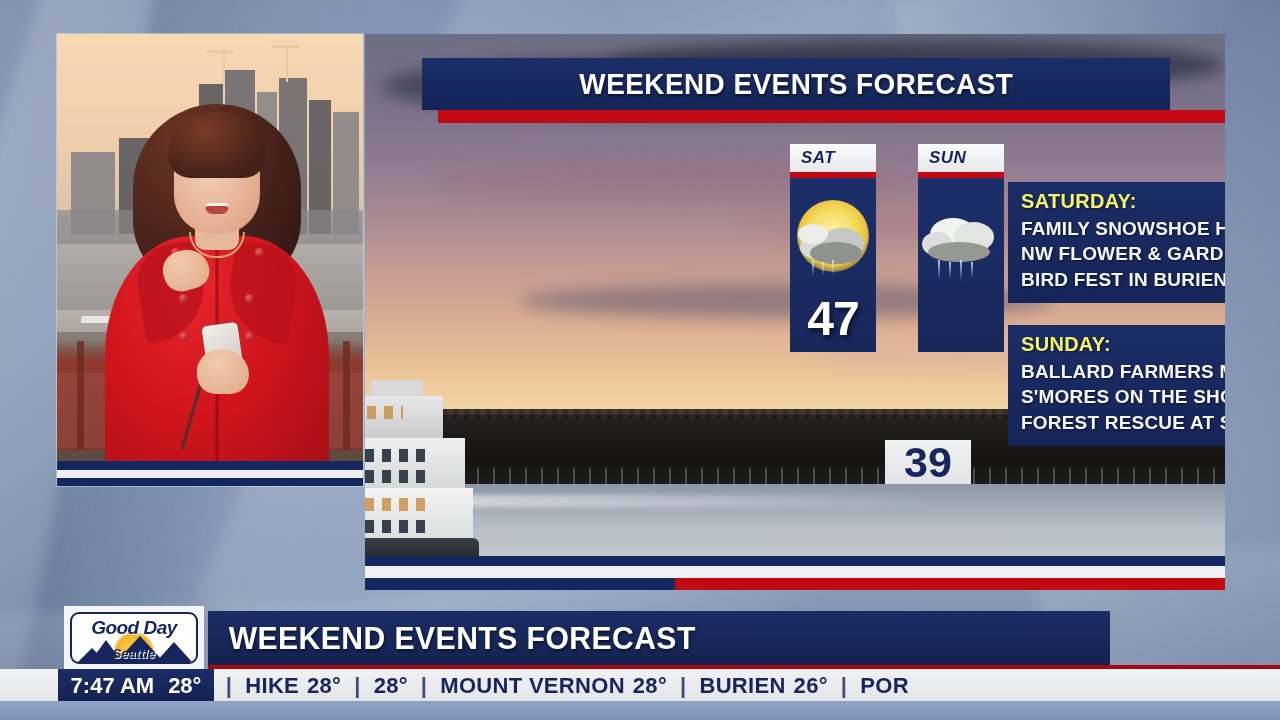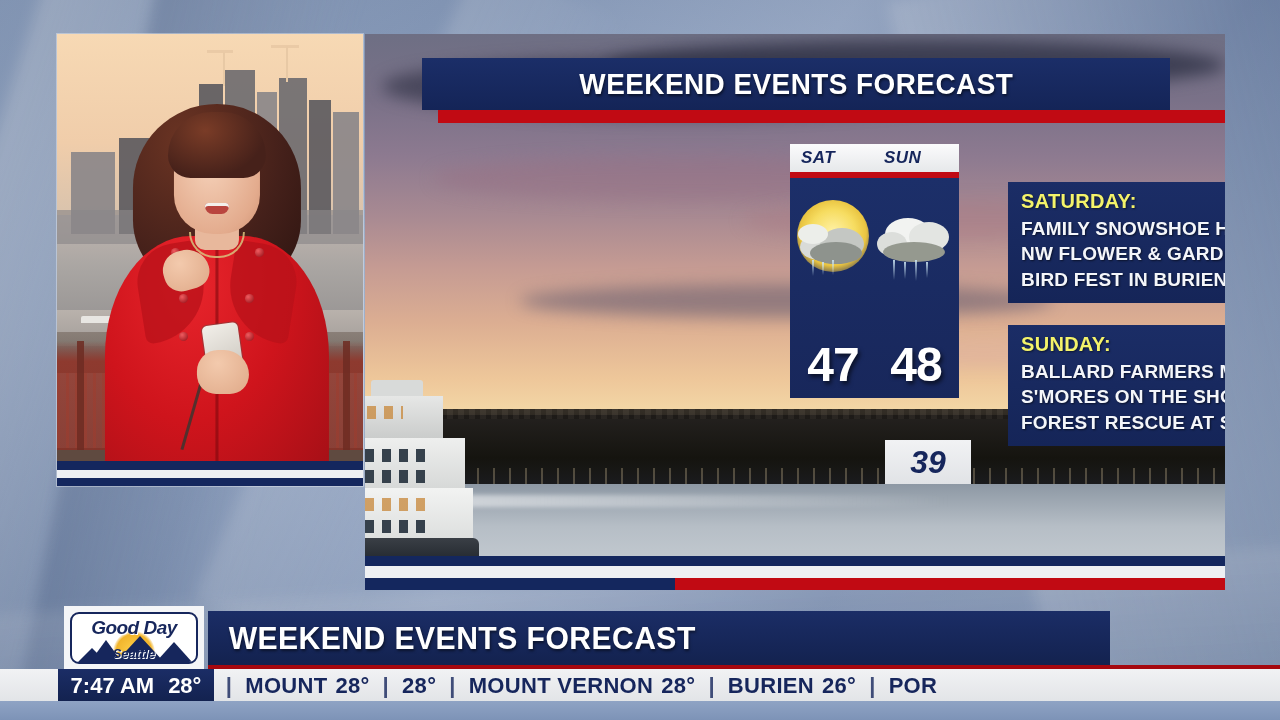--- a/index.html
+++ b/index.html
@@ -164,31 +164,31 @@
       font-stretch:condensed; transform:scaleX(.93);
       text-shadow:1px 2px 3px rgba(0,0,0,.55); white-space:nowrap; }
   #panel .title-red { position:absolute; left:73px; top:76px; right:0; height:13px; background:#c10a13; }
 
   
   .daycol { position:absolute; top:110px; width:86px; }
   .daycol .hdr { height:28px; background:linear-gradient(180deg,#fbfbfc,#e6e8ea);
       display:flex; align-items:center; padding-left:11px; }
   .daycol .hdr span { color:#16265c; font-weight:bold; font-style:italic; font-size:17px; letter-spacing:.5px; }
   .daycol .redline { height:6px; background:#c10a13; }
-  .daycol .body { height:220px; background:linear-gradient(180deg,#1c2f69,#18275b);
+  .daycol .body { height:174px; background:linear-gradient(180deg,#1c2f69,#18275b);
       position:relative; }
   .daycol .temp { position:absolute; left:0; right:0; bottom:6px; text-align:center;
       color:#fff; font-weight:bold; font-size:48px; letter-spacing:-1px;
       text-shadow:2px 3px 4px rgba(0,0,0,.6); }
   #col-sat { left:425px; }
-  #col-sun { left:508px; }
+  #col-sun { left:553px; }
   .lowbox { position:absolute; left:520px; top:406px; width:86px; height:44px;
       background:linear-gradient(180deg,#f1f2f4,#e1e3e6);
       display:flex; align-items:center; justify-content:center; }
-  .lowbox span { color:#16265c; font-weight:bold; font-style:italic; font-size:32px; }
+  .lowbox span { color:#16265c; font-weight:bold; font-size:43px; }
 
   
   .wicon { position:absolute; left:0; right:0; top:16px; height:96px; }
   .sun-disc { position:absolute; left:50%; top:6px; transform:translateX(-50%);
       width:72px; height:72px; border-radius:50%;
       background:radial-gradient(circle at 50% 45%,#fff2a8 0%,#f6dc60 42%,#e9c441 62%,rgba(214,164,52,.25) 82%,rgba(214,164,52,0) 100%);
       filter:blur(.6px); }
   .puff { position:absolute; border-radius:50%; }
   .rainline { position:absolute; width:2px; background:linear-gradient(180deg,rgba(200,225,240,.9),rgba(200,225,240,0)); }
 
@@ -397,21 +397,20 @@
       <div class="wicon">
         <div class="puff" style="left:12px; top:24px; width:46px; height:32px; background:#f2f3f1;"></div>
         <div class="puff" style="left:36px; top:28px; width:40px; height:30px; background:#e3e5e2;"></div>
         <div class="puff" style="left:4px;  top:38px; width:30px; height:24px; background:#dcdedb;"></div>
         <div class="puff" style="left:10px; top:48px; width:62px; height:20px; background:#95998f;"></div>
         <div class="rainline" style="left:20px; top:66px; height:20px;"></div>
         <div class="rainline" style="left:31px; top:68px; height:17px;"></div>
         <div class="rainline" style="left:42px; top:66px; height:21px;"></div>
         <div class="rainline" style="left:53px; top:68px; height:16px;"></div>
       </div>
-      <div class="temp">48</div>
     </div>
   </div>
 
   <div class="lowbox">
     <span>39</span>
   </div>
 
   <div class="evbox" id="ev-sat">
     <div class="day">SATURDAY:</div>
     <div class="ev">FAMILY SNOWSHOE HIKE</div>
@@ -452,21 +451,21 @@
   <div id="lt-bar">
     <span>WEEKEND EVENTS FORECAST</span>
   </div>
   <div id="lt-underred"></div>
 
   <div id="ticker">
     <div class="cities">
       <span class="city">M</span>
       <span class="city">30°</span>
       <span class="sep">|</span>
-      <span class="city">MOUNT</span>
+      <span class="city">HIKE</span>
       <span class="city">28°</span>
       <span class="sep">|</span>
       <span class="city">28°</span>
       <span class="sep">|</span>
       <span class="city">MOUNT VERNON</span>
       <span class="city">28°</span>
       <span class="sep">|</span>
       <span class="city">BURIEN</span>
       <span class="city">26°</span>
       <span class="sep">|</span>

